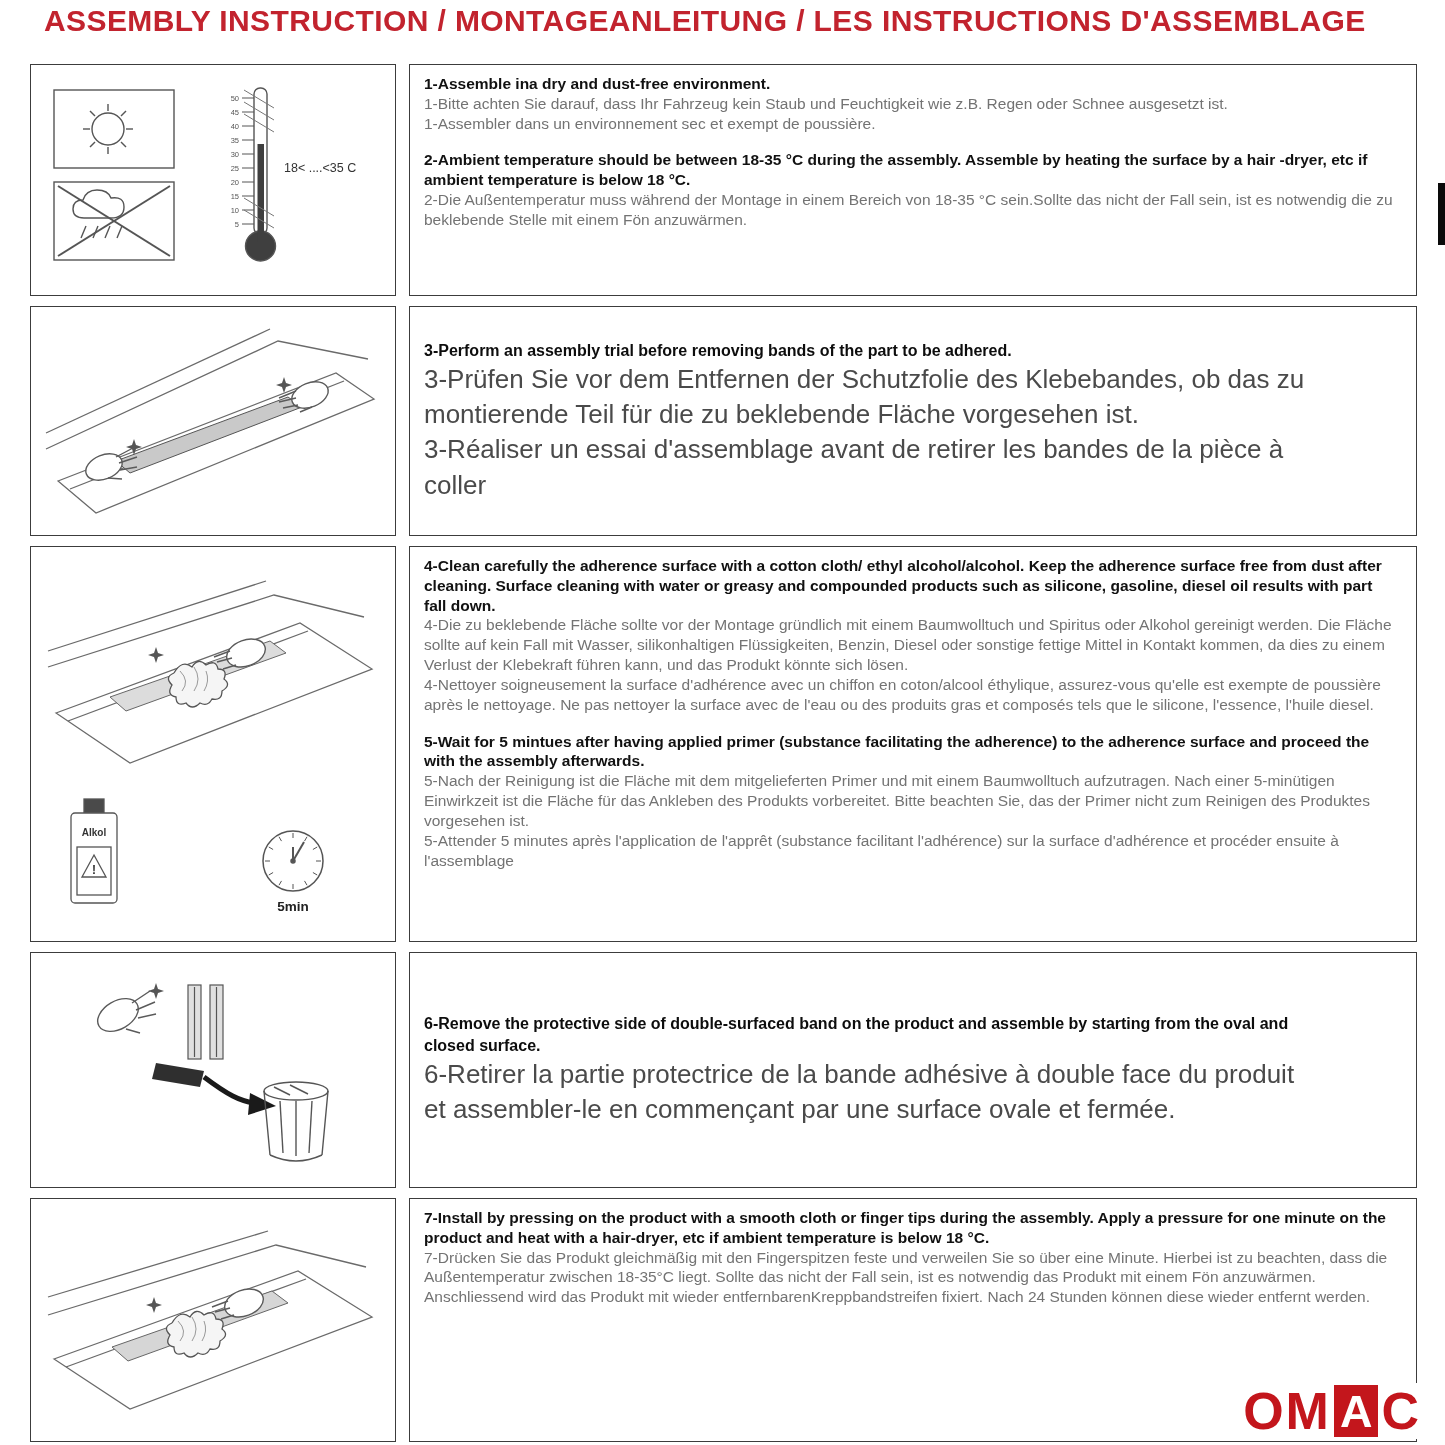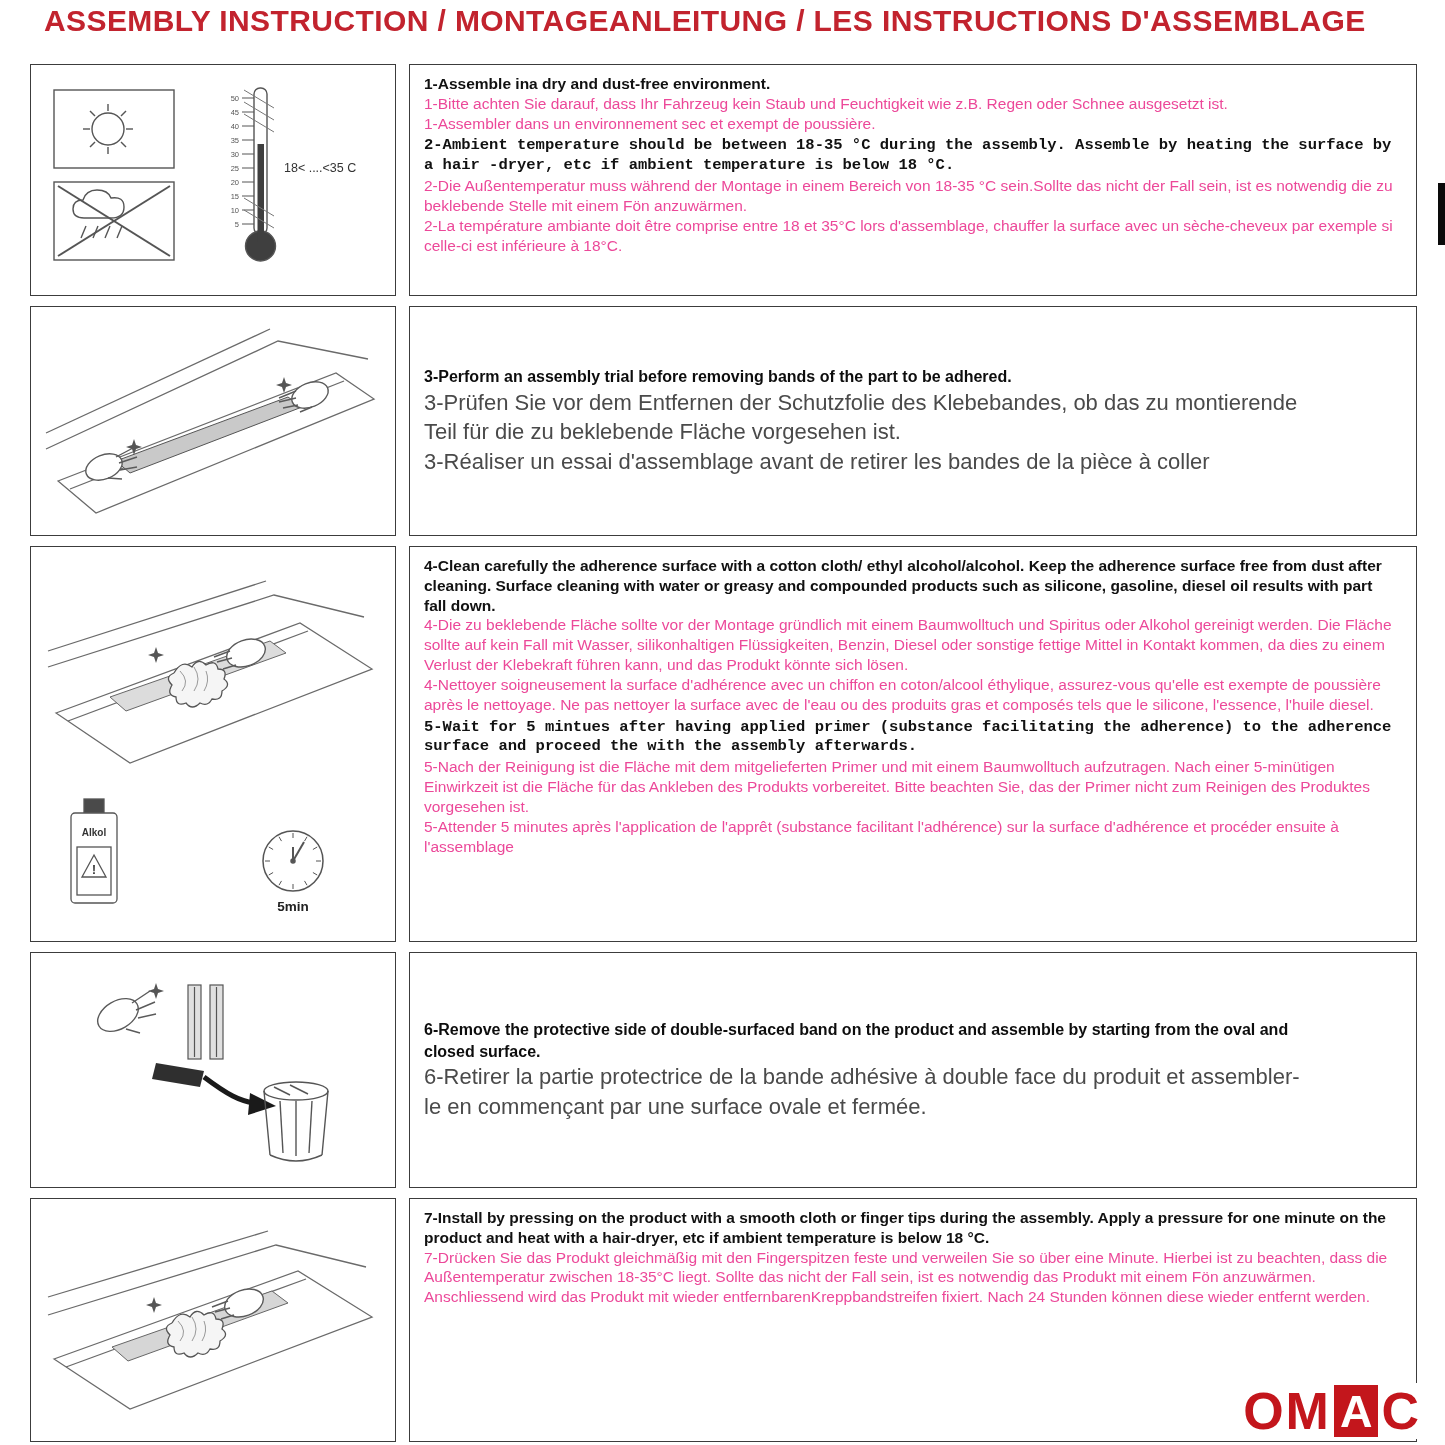--- a/index.html
+++ b/index.html
@@ -39,31 +39,31 @@
     display: flex;
     align-items: center;
     justify-content: center;
   }
   .text-box {
     flex: 1 1 auto;
     border: 1.5px solid #3c3c3c;
     background: #fff;
     padding: 9px 18px 8px 14px;
   }
-  .text-box.small .para { font-size: 15.5px; line-height: 1.28; color: #ec4899; }
+  .text-box.small .para { font-size: 15.5px; line-height: 1.28; color: #737373; }
   .text-box.small .para.bold { color: #111111; font-weight: 700; }
   .text-box.big {
     display: flex;
     flex-direction: column;
     justify-content: center;
     padding-right: 110px;
   }
-  .text-box.big .para { font-size: 22px; line-height: 1.36; color: #4a4a4a; }
+  .text-box.big .para { font-size: 26px; line-height: 1.36; color: #4a4a4a; }
   .text-box.big .para.bold { font-size: 16px; color: #0d0d0d; font-weight: 700; }
-  .para.gap { margin-top: 3px; font-family: Liberation Mono, monospace; }
+  .para.gap { margin-top: 17px; }
   svg text { font-family: "Liberation Sans", "DejaVu Sans", sans-serif; }
   .logo {
     position: absolute;
     right: 18px;
     bottom: 6px;
     background: #ffffff;
     padding: 2px 6px;
     display: flex;
     align-items: center;
     margin-left: 46px;
@@ -170,21 +170,20 @@
           </g>
           <text x="246" y="98" font-size="12.5" fill="#333">18&lt; ....&lt;35 C</text>
         </svg>
       </div>
       <div class="text-box small">
         <p class="para bold">1-Assemble ina dry and dust-free environment.</p>
         <p class="para">1-Bitte achten Sie darauf, dass Ihr Fahrzeug kein Staub und Feuchtigkeit wie z.B. Regen oder Schnee ausgesetzt ist.</p>
         <p class="para">1-Assembler dans un environnement sec et exempt de poussière.</p>
         <p class="para bold gap">2-Ambient temperature should be between 18-35 °C  during the assembly. Assemble by heating the surface by a hair -dryer, etc if ambient temperature is below 18 °C.</p>
         <p class="para">2-Die Außentemperatur muss während der Montage in einem Bereich von 18-35 °C  sein.Sollte das nicht der Fall sein, ist es notwendig die zu beklebende Stelle mit einem Fön anzuwärmen.</p>
-        <p class="para">2-La température ambiante doit être comprise entre 18 et 35°C lors d'assemblage, chauffer la surface avec un sèche-cheveux par exemple si celle-ci est inférieure à 18°C.</p>
       </div>
     </div>
 
     <div class="row" style="height:230px;">
       <div class="illus-box">
         <svg viewBox="0 0 350 212" width="350" height="212">
           <g fill="none" stroke="#6a6a6a" stroke-width="1.3">
             <path d="M8 118 L232 14"></path>
             <path d="M8 134 L240 26 L330 44"></path>
             <path d="M20 166 L298 58 L336 84 L58 198 Z"></path>

